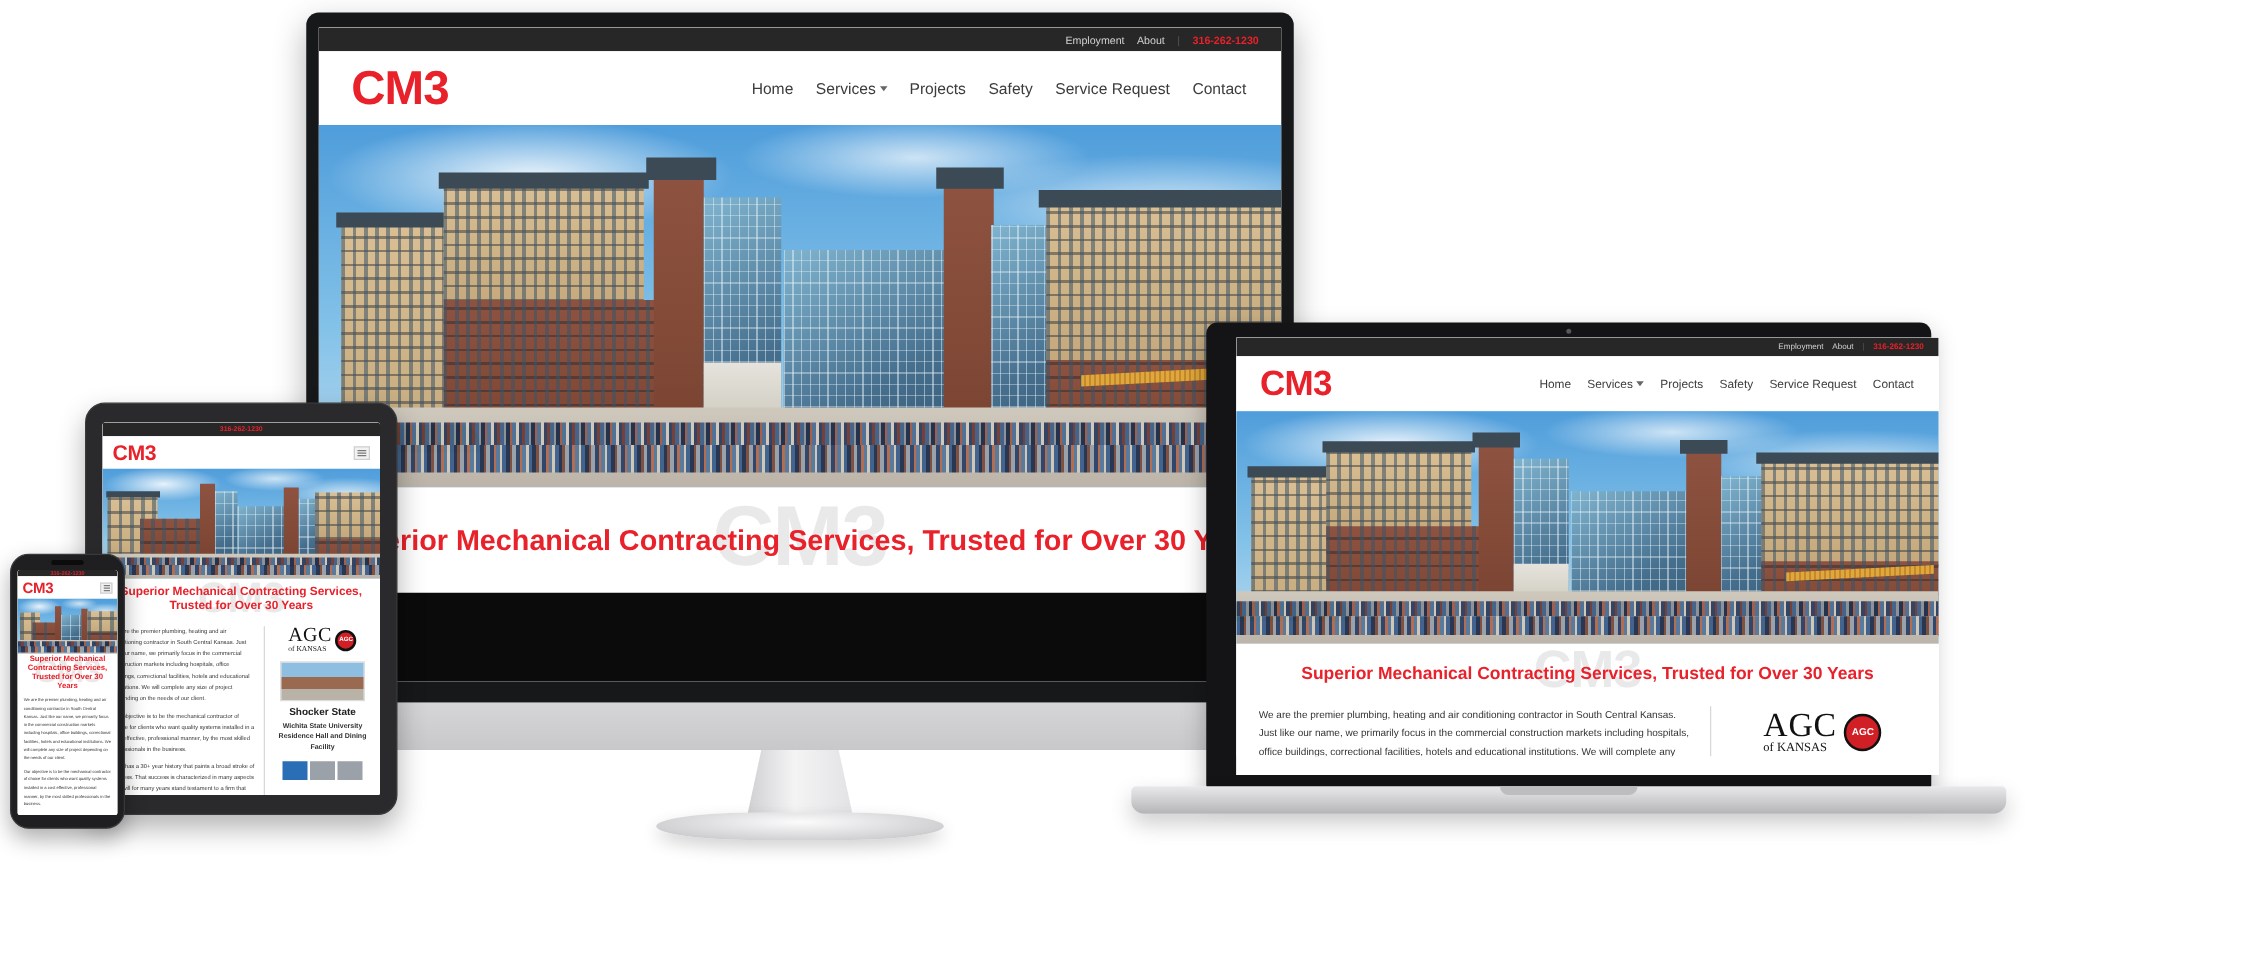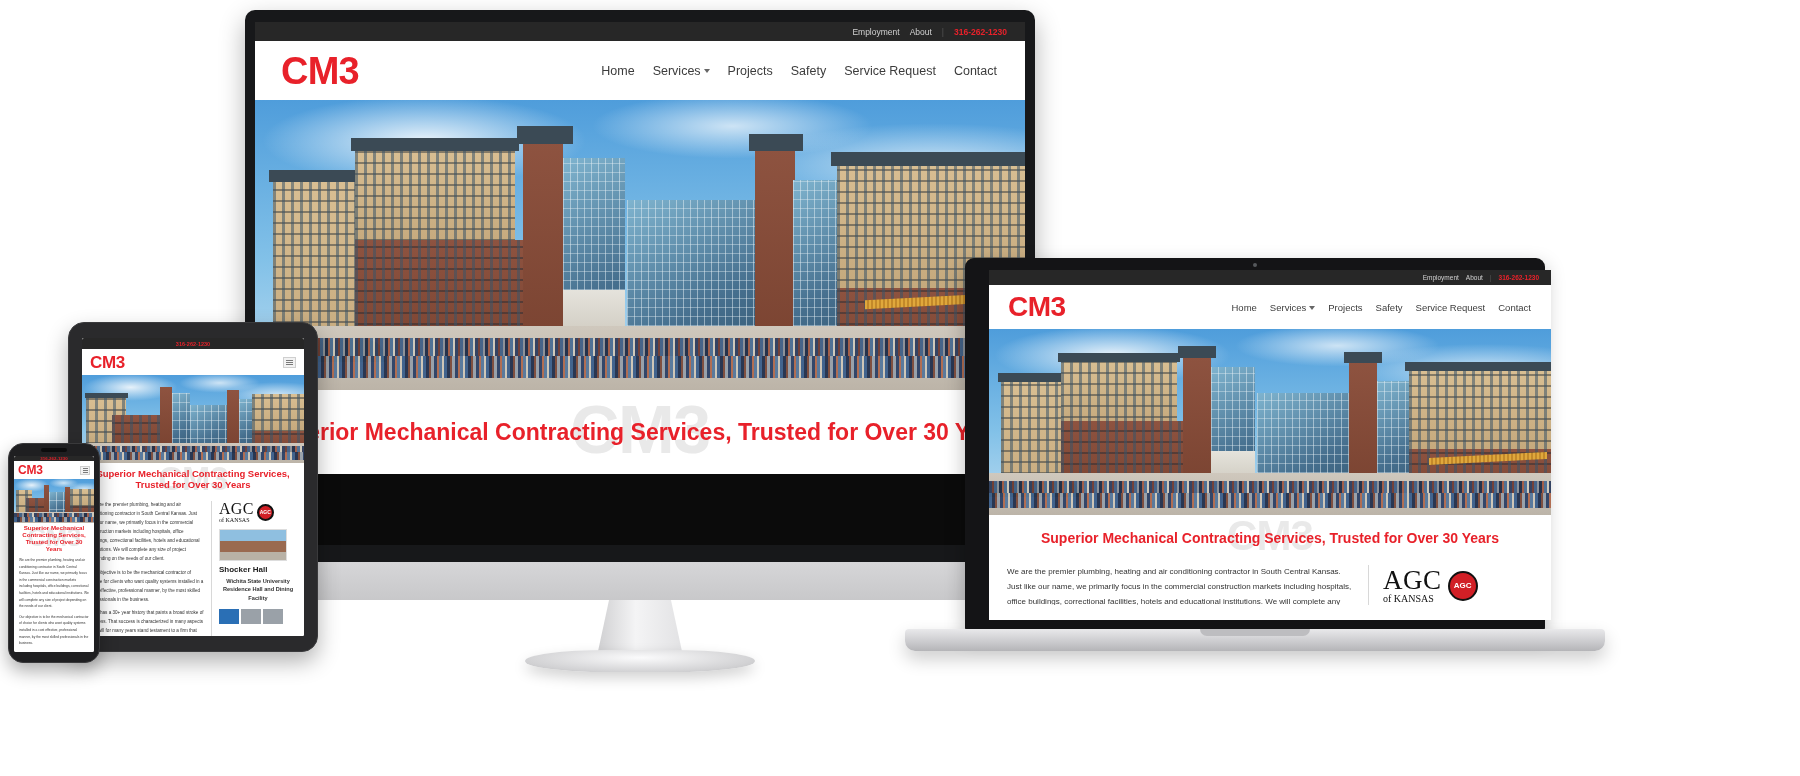--- a/index.html
+++ b/index.html
@@ -66,21 +66,21 @@
         #2b4066 11px 14px, #b06a4e 14px 16px, #55779c 16px 19px, #cfc7b8 19px 21px); }
   .awning { position:absolute; background:repeating-linear-gradient(90deg,#e0a83c 0 2px,#c3892a 2px 4px); }
 
   
   .tagwrap { position:relative; flex:none; background:#fff; display:flex; align-items:center; justify-content:center; overflow:hidden; }
   .watermark { position:absolute; left:50%; top:50%; transform:translate(-50%,-55%); color:#e9e9e9; font-weight:900; letter-spacing:-0.02em; line-height:1; white-space:nowrap; }
   .tagline { position:relative; color:#e8212a; font-weight:bold; text-align:center; line-height:1.15; white-space:nowrap; }
   .tagline.wrap { white-space:normal; }
   .bodyrow { display:flex; flex:none; background:#fff; }
   .bodytext { color:#333; }
-  .agcbox { display:flex; flex-direction:column; align-items:flex-start; }
+  .agcbox { display:flex; flex-direction:column; align-items:center; }
   .agc-word { font-family:"Liberation Serif", serif; color:#111; line-height:1; letter-spacing:.02em; }
   .agc-sub  { font-family:"Liberation Serif", serif; color:#111; line-height:1; }
   .agc-seal { border-radius:50%; background:#d11f26; border:2px solid #111; color:#fff; display:flex; align-items:center; justify-content:center; font-weight:bold; }
   .divider-v { width:1px; background:#d8d8d8; }
 
   
   #monitor { position:absolute; left:245px; top:10px; width:790px; height:650px; }
   .mon-bezel { position:absolute; left:0; top:0; width:790px; height:552px; background:#17181a; border-radius:10px 10px 3px 3px; box-shadow:0 10px 26px rgba(0,0,0,.30); }
   .mon-screen { position:absolute; left:10px; top:12px; width:770px; height:523px; background:#fff; overflow:hidden; }
   .mon-chinbar { position:absolute; left:0; top:552px; width:790px; height:1px; background:#0b0b0c; }
@@ -357,21 +357,21 @@
             <div style="display:flex; align-items:center; gap:3px;">
               <div style="text-align:left;">
                 <div class="agc-word" style="font-size:16px;">AGC</div>
                 <div class="agc-sub" style="font-size:6px;">of KANSAS</div>
               </div>
               <div class="agc-seal" style="width:17px; height:17px; font-size:5px;">
                 <span>AGC</span>
               </div>
             </div>
             <div class="shocker-photo" style="width:68px; height:32px; margin-top:6px;"></div>
-            <div style="font-size:8px; font-weight:bold; color:#222; margin-top:4px; text-align:center;">Shocker Hall</div>
+            <div style="font-size:8px; font-weight:bold; color:#222; margin-top:4px; text-align:center;">Shocker State</div>
             <div style="font-size:5.6px; font-weight:bold; color:#333; margin-top:3px; text-align:center; line-height:1.5;">Wichita State University Residence Hall and Dining Facility</div>
             <div class="thumbs" style="margin-top:7px;">
               <div class="thumb blue" style="width:20px;height:15px;"></div>
               <div class="thumb" style="width:20px;height:15px;"></div>
               <div class="thumb" style="width:20px;height:15px;"></div>
             </div>
           </div>
         </div>
       </div>
 

